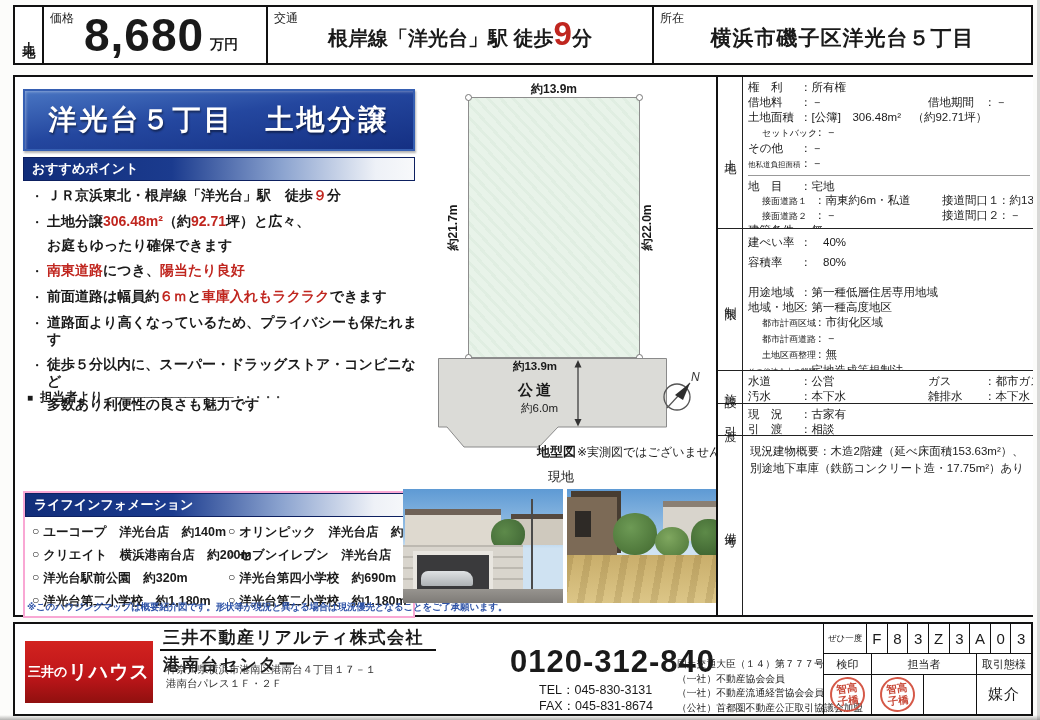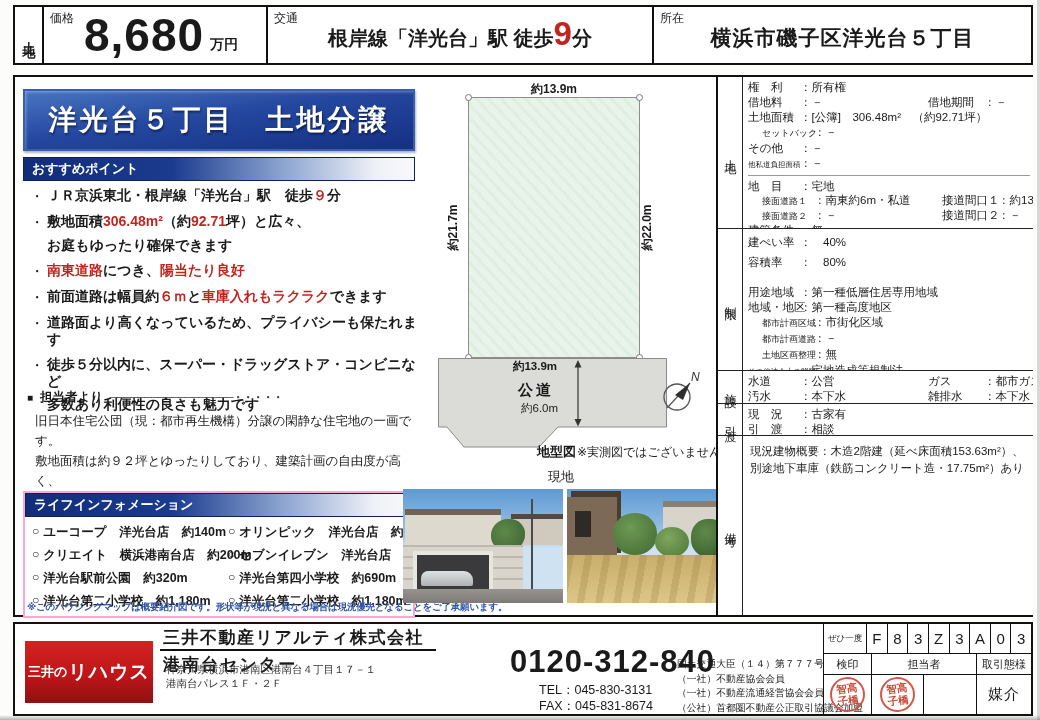--- a/index.html
+++ b/index.html
@@ -205,21 +205,21 @@
 
     <div class="points">
 
         <div class="point-row">
           <span class="pt-marker">・</span>
           <span class="pt-text"><span>ＪＲ京浜東北・根岸線「洋光台」駅　徒歩</span><span class="red">９</span><span>分</span></span>
         </div>
 
         <div class="point-row">
           <span class="pt-marker">・</span>
-          <span class="pt-text"><span>敷地面積</span><span class="red">306.48m²</span><span>（約</span><span class="red">92.71</span><span>坪）と広々、</span></span>
+          <span class="pt-text"><span>土地分譲</span><span class="red">306.48m²</span><span>（約</span><span class="red">92.71</span><span>坪）と広々、</span></span>
         </div>
 
         <div class="point-row cont">
           <span class="pt-marker"></span>
           <span class="pt-text"><span>お庭もゆったり確保できます</span></span>
         </div>
 
         <div class="point-row">
           <span class="pt-marker">・</span>
           <span class="pt-text"><span class="red">南東道路</span><span>につき、</span><span class="red">陽当たり良好</span></span>
@@ -245,31 +245,20 @@
           <span class="pt-text"><span>多数あり利便性の良さも魅力です</span></span>
         </div>
 
     </div>
 
     <div class="agent">
       <div class="agent-head">
         <span class="agent-marker">■</span>
         <span>担当者より</span>
         <span class="agent-rule">──────────────────・・・・・</span>
-      </div>
-      <div class="agent-lines">
-
-          <div>旧日本住宅公団（現：都市再生機構）分譲の閑静な住宅地の一画です。</div>
-
-          <div>敷地面積は約９２坪とゆったりしており、建築計画の自由度が高く、</div>
-
-          <div>二世帯住宅、共同住宅など、幅広くご活用いただけます。</div>
-
-          <div>ぜひ一度、現地をご覧ください。</div>
-
       </div>
     </div>
 
     <div class="life">
       <div class="sec-bar life-bar">
         <span>ライフインフォメーション</span>
       </div>
       <div class="life-items">
 
           <div class="life-item">

